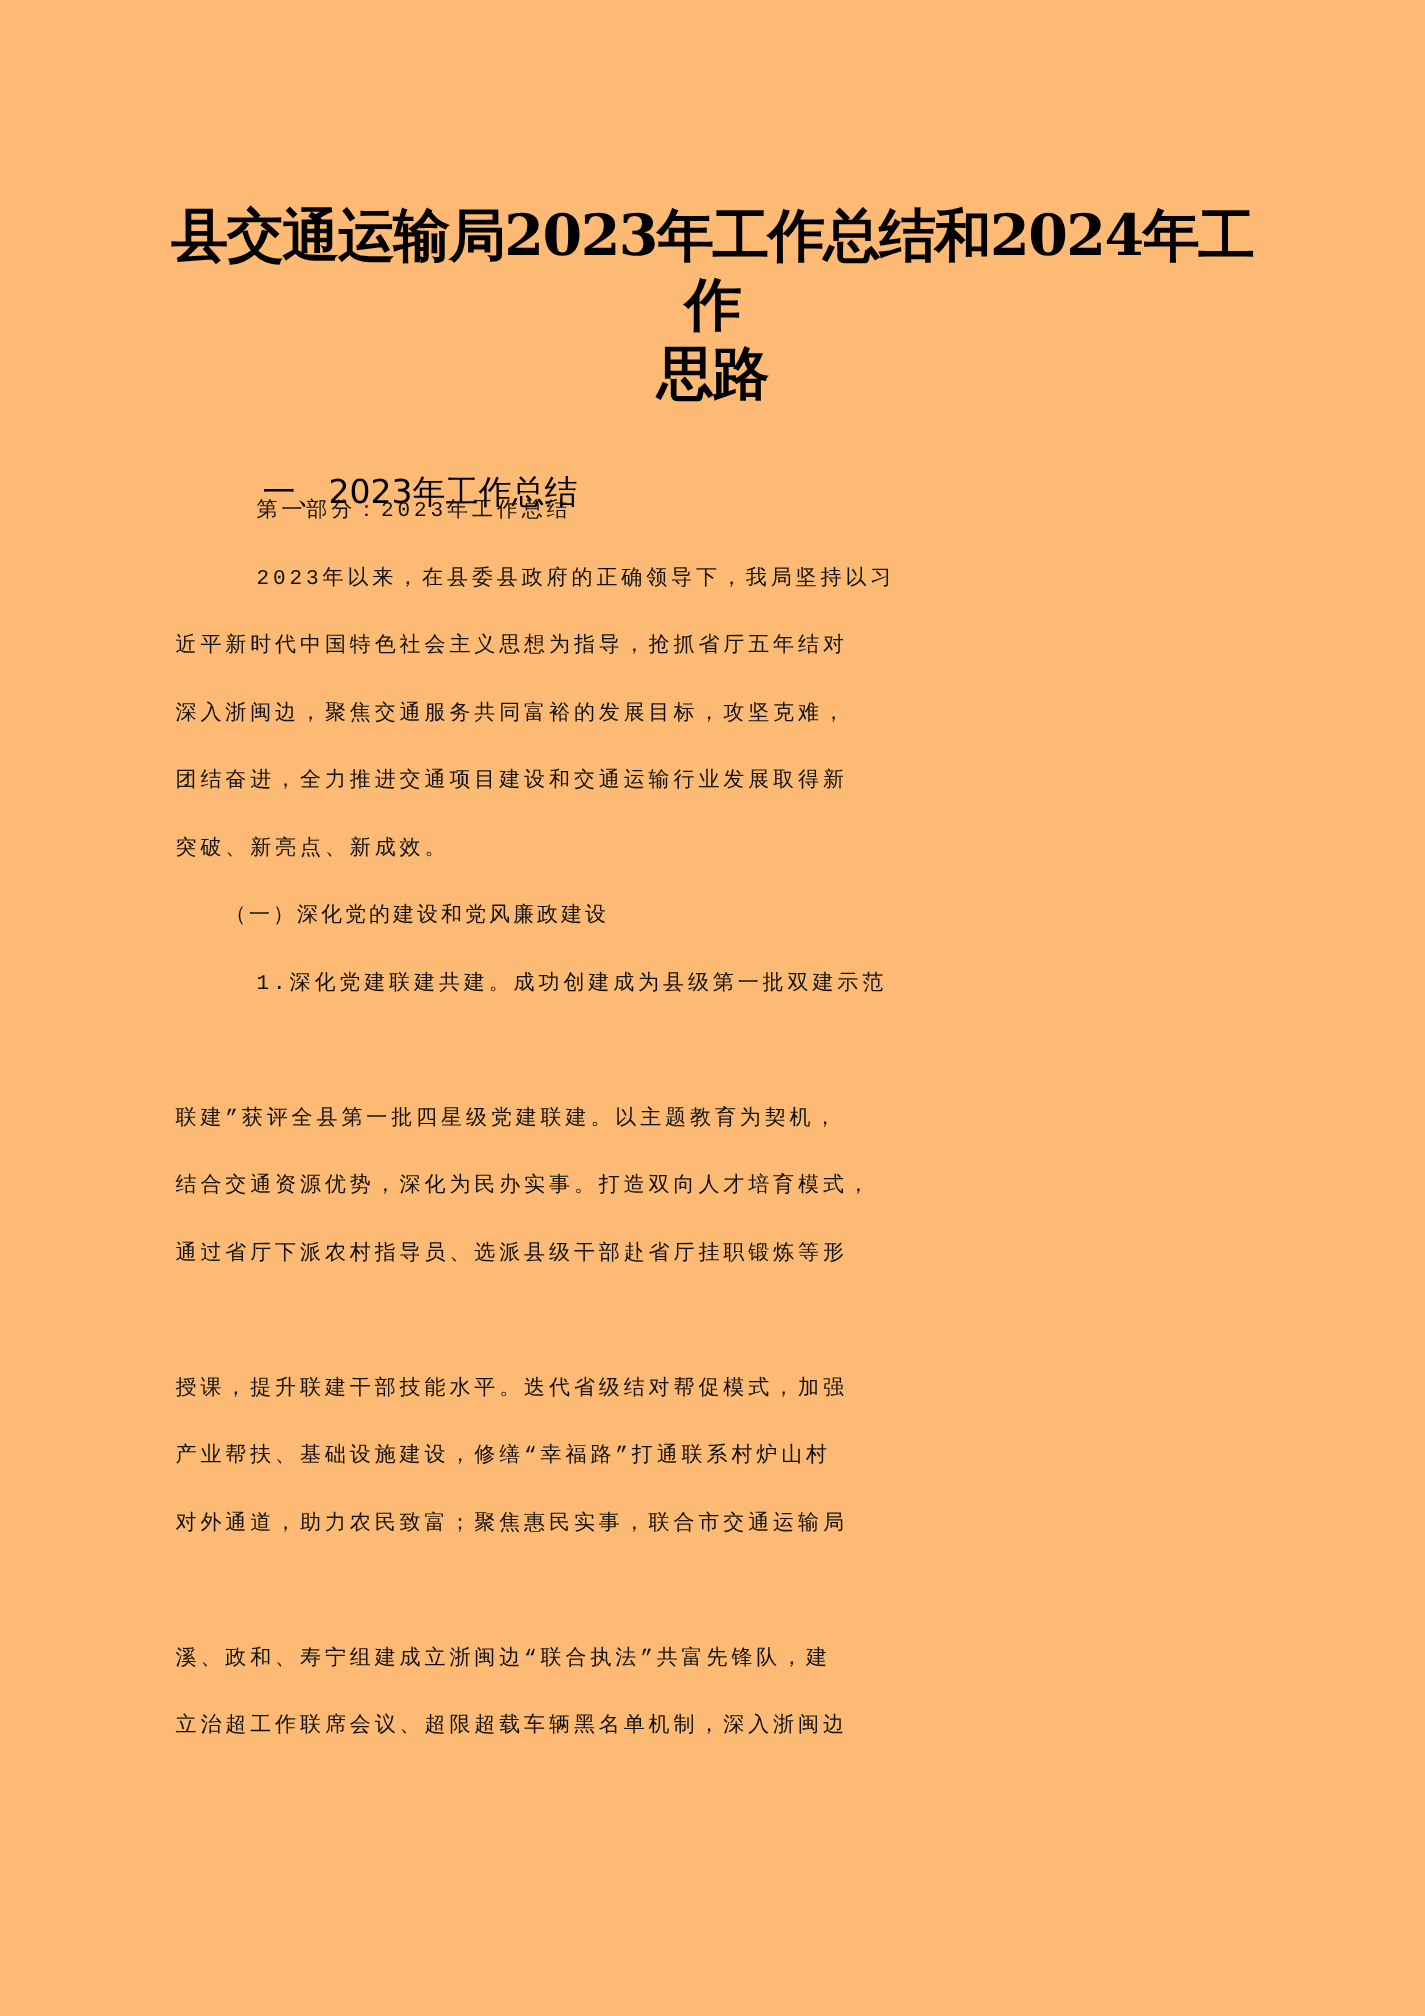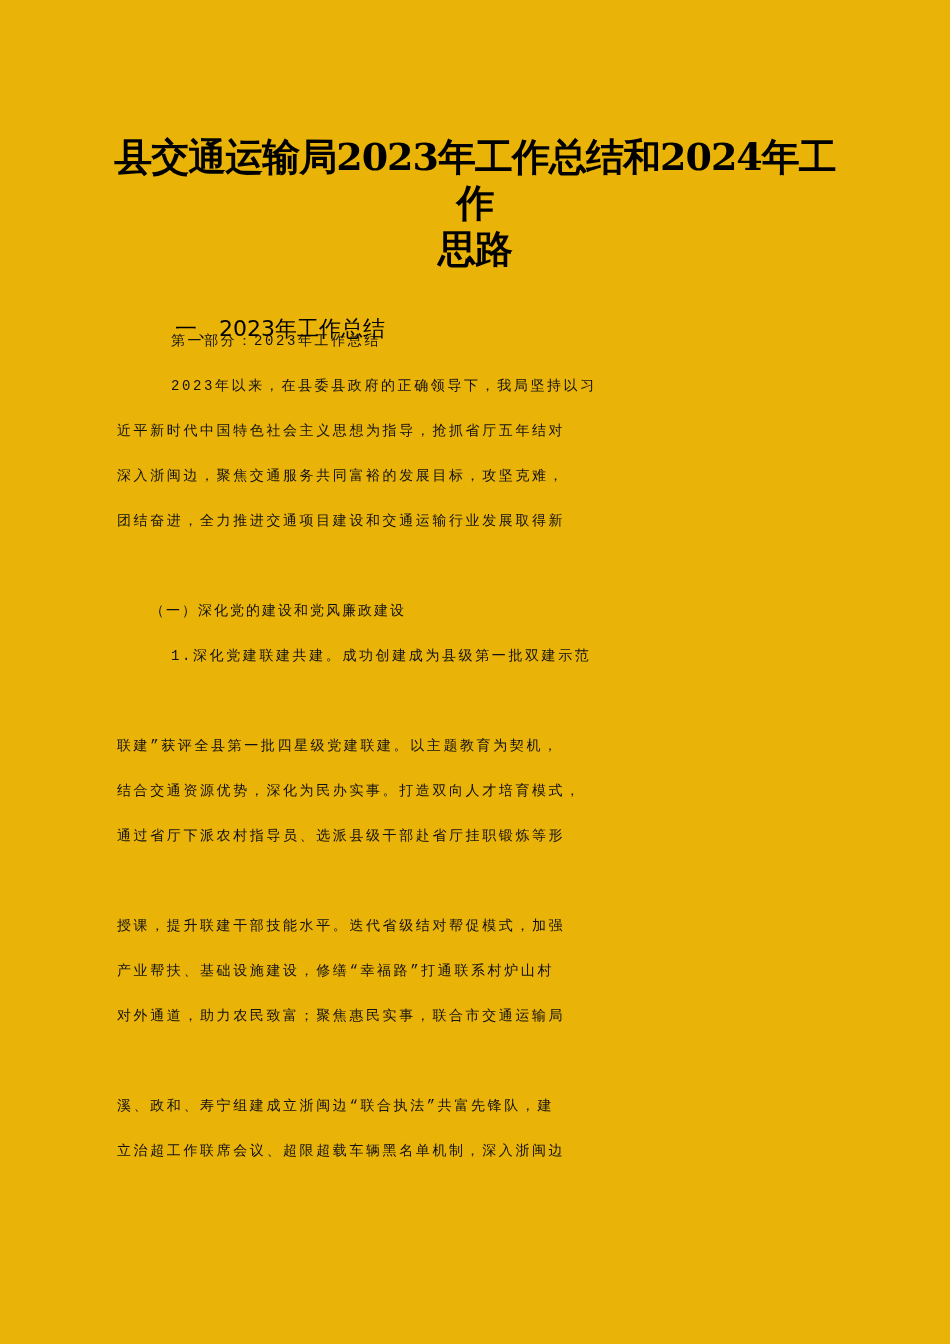--- a/index.html
+++ b/index.html
@@ -13,21 +13,21 @@
       position: relative;
       overflow: hidden;
       color: #000000;
     }
     .page {
       position: absolute;
       left: 0;
       top: 0;
       width: 950px;
       height: 1344px;
-      background: #eab308;
+      background: #fdba74;
     }
     .doc-title {
       position: absolute;
       left: 110px;
       top: 134px;
       width: 730px;
       text-align: center;
       font-family: "DejaVu Serif", "Liberation Serif", serif;
       font-weight: bold;
       font-size: 38px;
@@ -75,20 +75,21 @@
   </h1>
 
   <div class="h1">一、2023年工作总结</div>
 
   <div class="line indent" style="top:326px;">第一部分：2023年工作总结</div>
 
   <div class="line indent" style="top:371px;">2023年以来，在县委县政府的正确领导下，我局坚持以习</div>
   <div class="line" style="top:416px;">近平新时代中国特色社会主义思想为指导，抢抓省厅五年结对</div>
   <div class="line" style="top:461px;">深入浙闽边，聚焦交通服务共同富裕的发展目标，攻坚克难，</div>
   <div class="line" style="top:506px;">团结奋进，全力推进交通项目建设和交通运输行业发展取得新</div>
+  <div class="line" style="top:551px;">突破、新亮点、新成效。</div>
 
   <div class="line sub-heading" style="top:596px;">（一）深化党的建设和党风廉政建设</div>
 
   <div class="line indent" style="top:641px;">1.深化党建联建共建。成功创建成为县级第一批双建示范</div>
   <div class="line" style="top:731px;">联建”获评全县第一批四星级党建联建。以主题教育为契机，</div>
   <div class="line" style="top:776px;">结合交通资源优势，深化为民办实事。打造双向人才培育模式，</div>
   <div class="line" style="top:821px;">通过省厅下派农村指导员、选派县级干部赴省厅挂职锻炼等形</div>
   <div class="line" style="top:911px;">授课，提升联建干部技能水平。迭代省级结对帮促模式，加强</div>
   <div class="line" style="top:956px;">产业帮扶、基础设施建设，修缮“幸福路”打通联系村炉山村</div>
   <div class="line" style="top:1001px;">对外通道，助力农民致富；聚焦惠民实事，联合市交通运输局</div>

